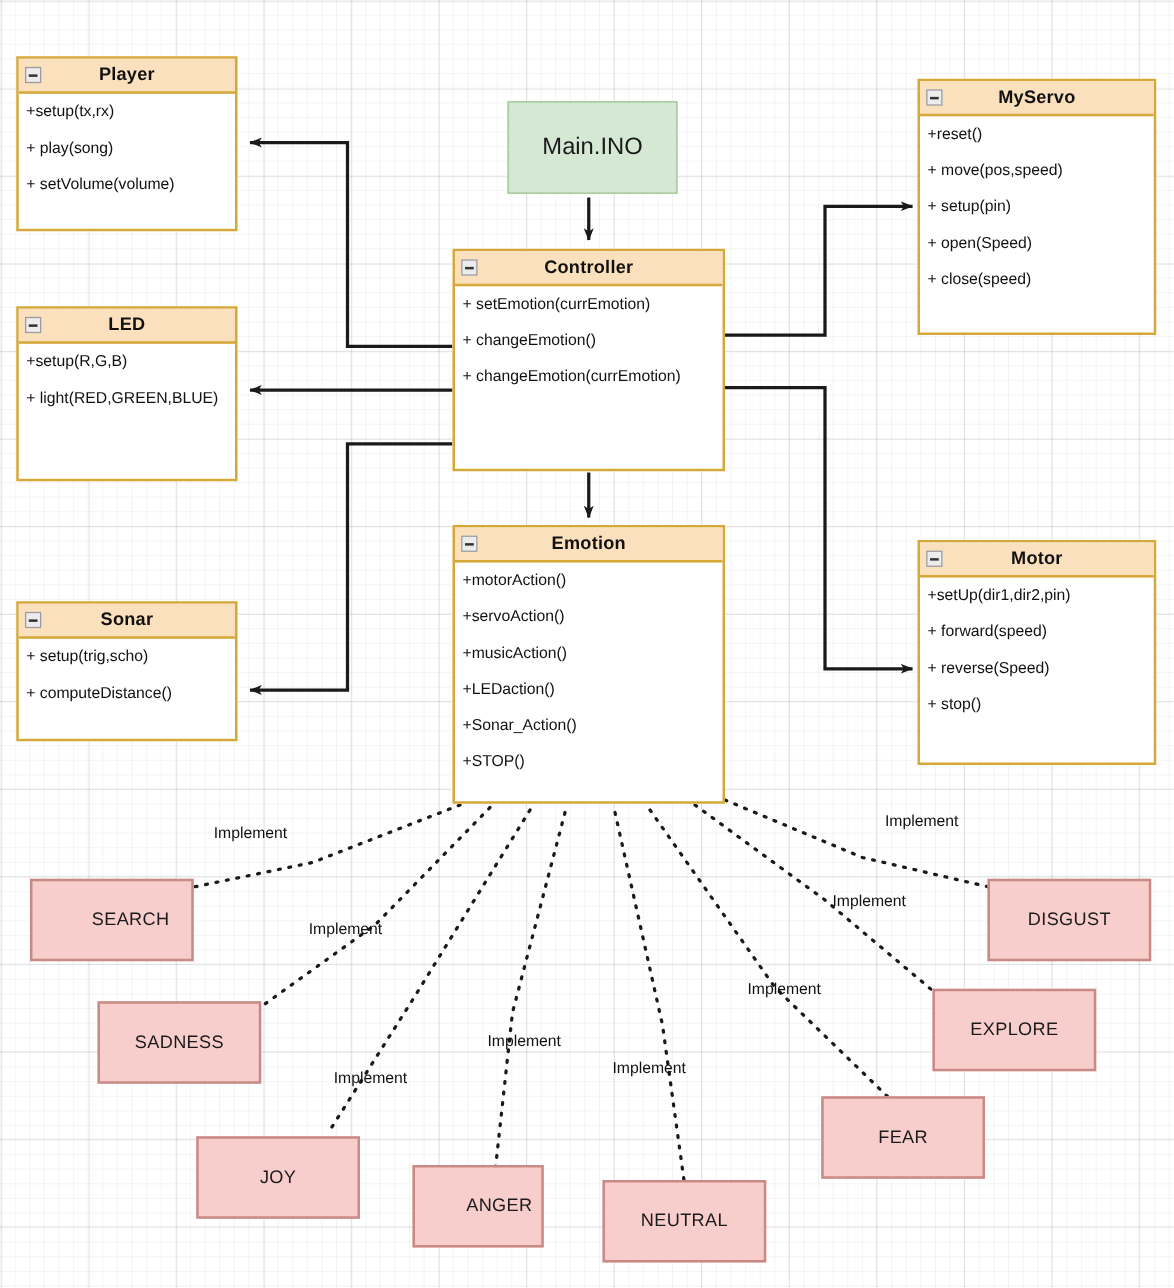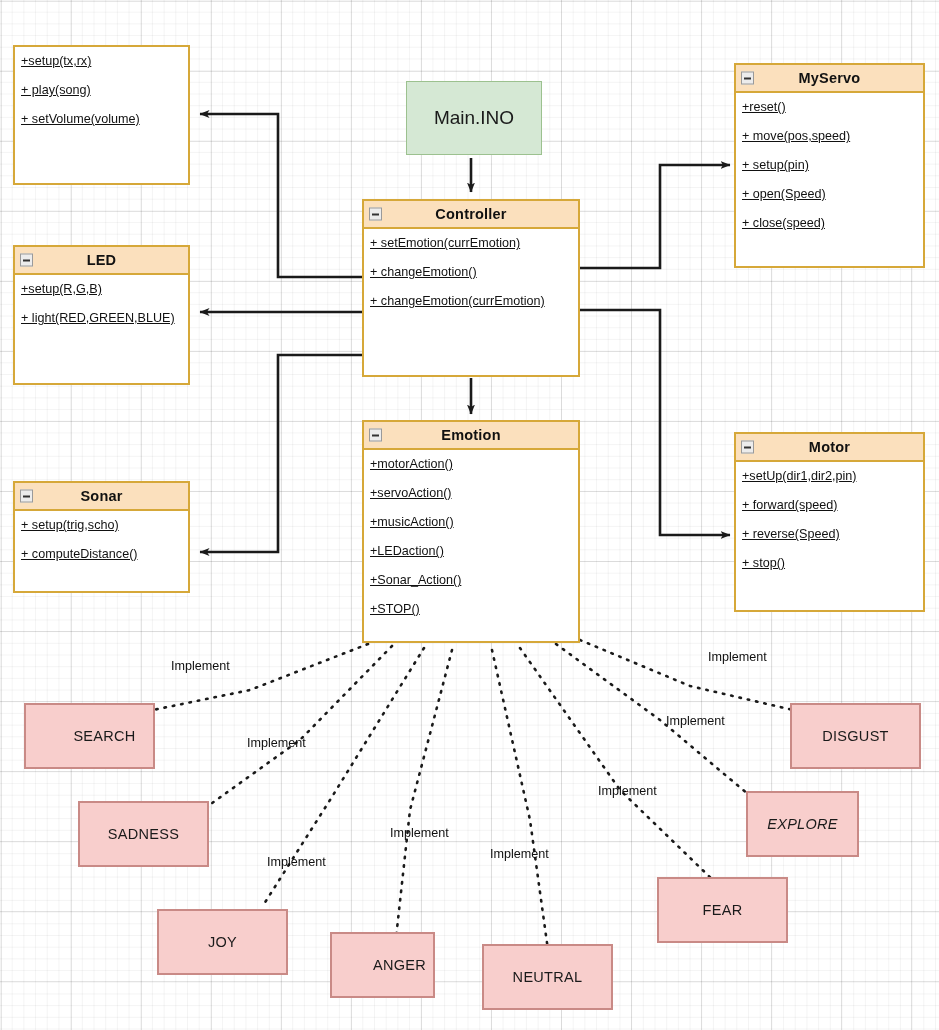--- a/index.html
+++ b/index.html
@@ -48,21 +48,20 @@
     box-sizing:border-box;
     display:flex;align-items:center;justify-content:center;
   }
   .collapse i{display:block;width:7px;height:2px;background:#333;}
   .uml .body{padding:8px 0 0 0;}
   .uml .m{
     font-size:12.6px;color:#111;line-height:1;
     padding:0 4px 0 6px;
     margin-bottom:16.5px;
     white-space:nowrap;
-    text-decoration:underline;
   }
 
   
   .greenbox{
     position:absolute;
     background:#d5e8d4;border:1px solid #9cc18f;
     box-sizing:border-box;
     display:flex;align-items:center;justify-content:center;
     font-size:19px;color:#1a1a1a;
     z-index:5;
@@ -125,20 +124,26 @@
       <path d="M556,644 L660,720 L755,800"></path>
       <path d="M580,640 L690,686 L793,710"></path>
     </g>
   </svg>
 
   <div class="greenbox" style="left:406px;top:81px;width:136px;height:74px;">
     <span>Main.INO</span>
   </div>
 
   <div class="uml" style="left:13px;top:45px;width:177px;height:140px;">
+    <div class="hdr">
+      <span class="collapse">
+          <i></i>
+        </span>
+      <span class="title">Player</span>
+    </div>
     <div class="body">
       <div class="m">+setup(tx,rx)</div>
       <div class="m">+ play(song)</div>
       <div class="m">+ setVolume(volume)</div>
     </div>
   </div>
 
   <div class="uml" style="left:13px;top:245px;width:177px;height:140px;">
     <div class="hdr">
       <span class="collapse">
@@ -244,21 +249,21 @@
   </div>
 
   <div class="pink" style="left:482px;top:944px;width:131px;height:66px;">
     <span>NEUTRAL</span>
   </div>
 
   <div class="pink" style="left:657px;top:877px;width:131px;height:66px;">
     <span>FEAR</span>
   </div>
 
-  <div class="pink" style="left:746px;top:791px;width:113px;height:66px;font-style:italic;">
+  <div class="pink" style="left:746px;top:791px;width:131px;height:66px;">
     <span>EXPLORE</span>
   </div>
 
   <div class="pink" style="left:790px;top:703px;width:131px;height:66px;">
     <span>DISGUST</span>
   </div>
 
   <div class="elabel" style="left:171px;top:659px;">Implement</div>
   <div class="elabel" style="left:247px;top:736px;">Implement</div>
   <div class="elabel" style="left:267px;top:855px;">Implement</div>

